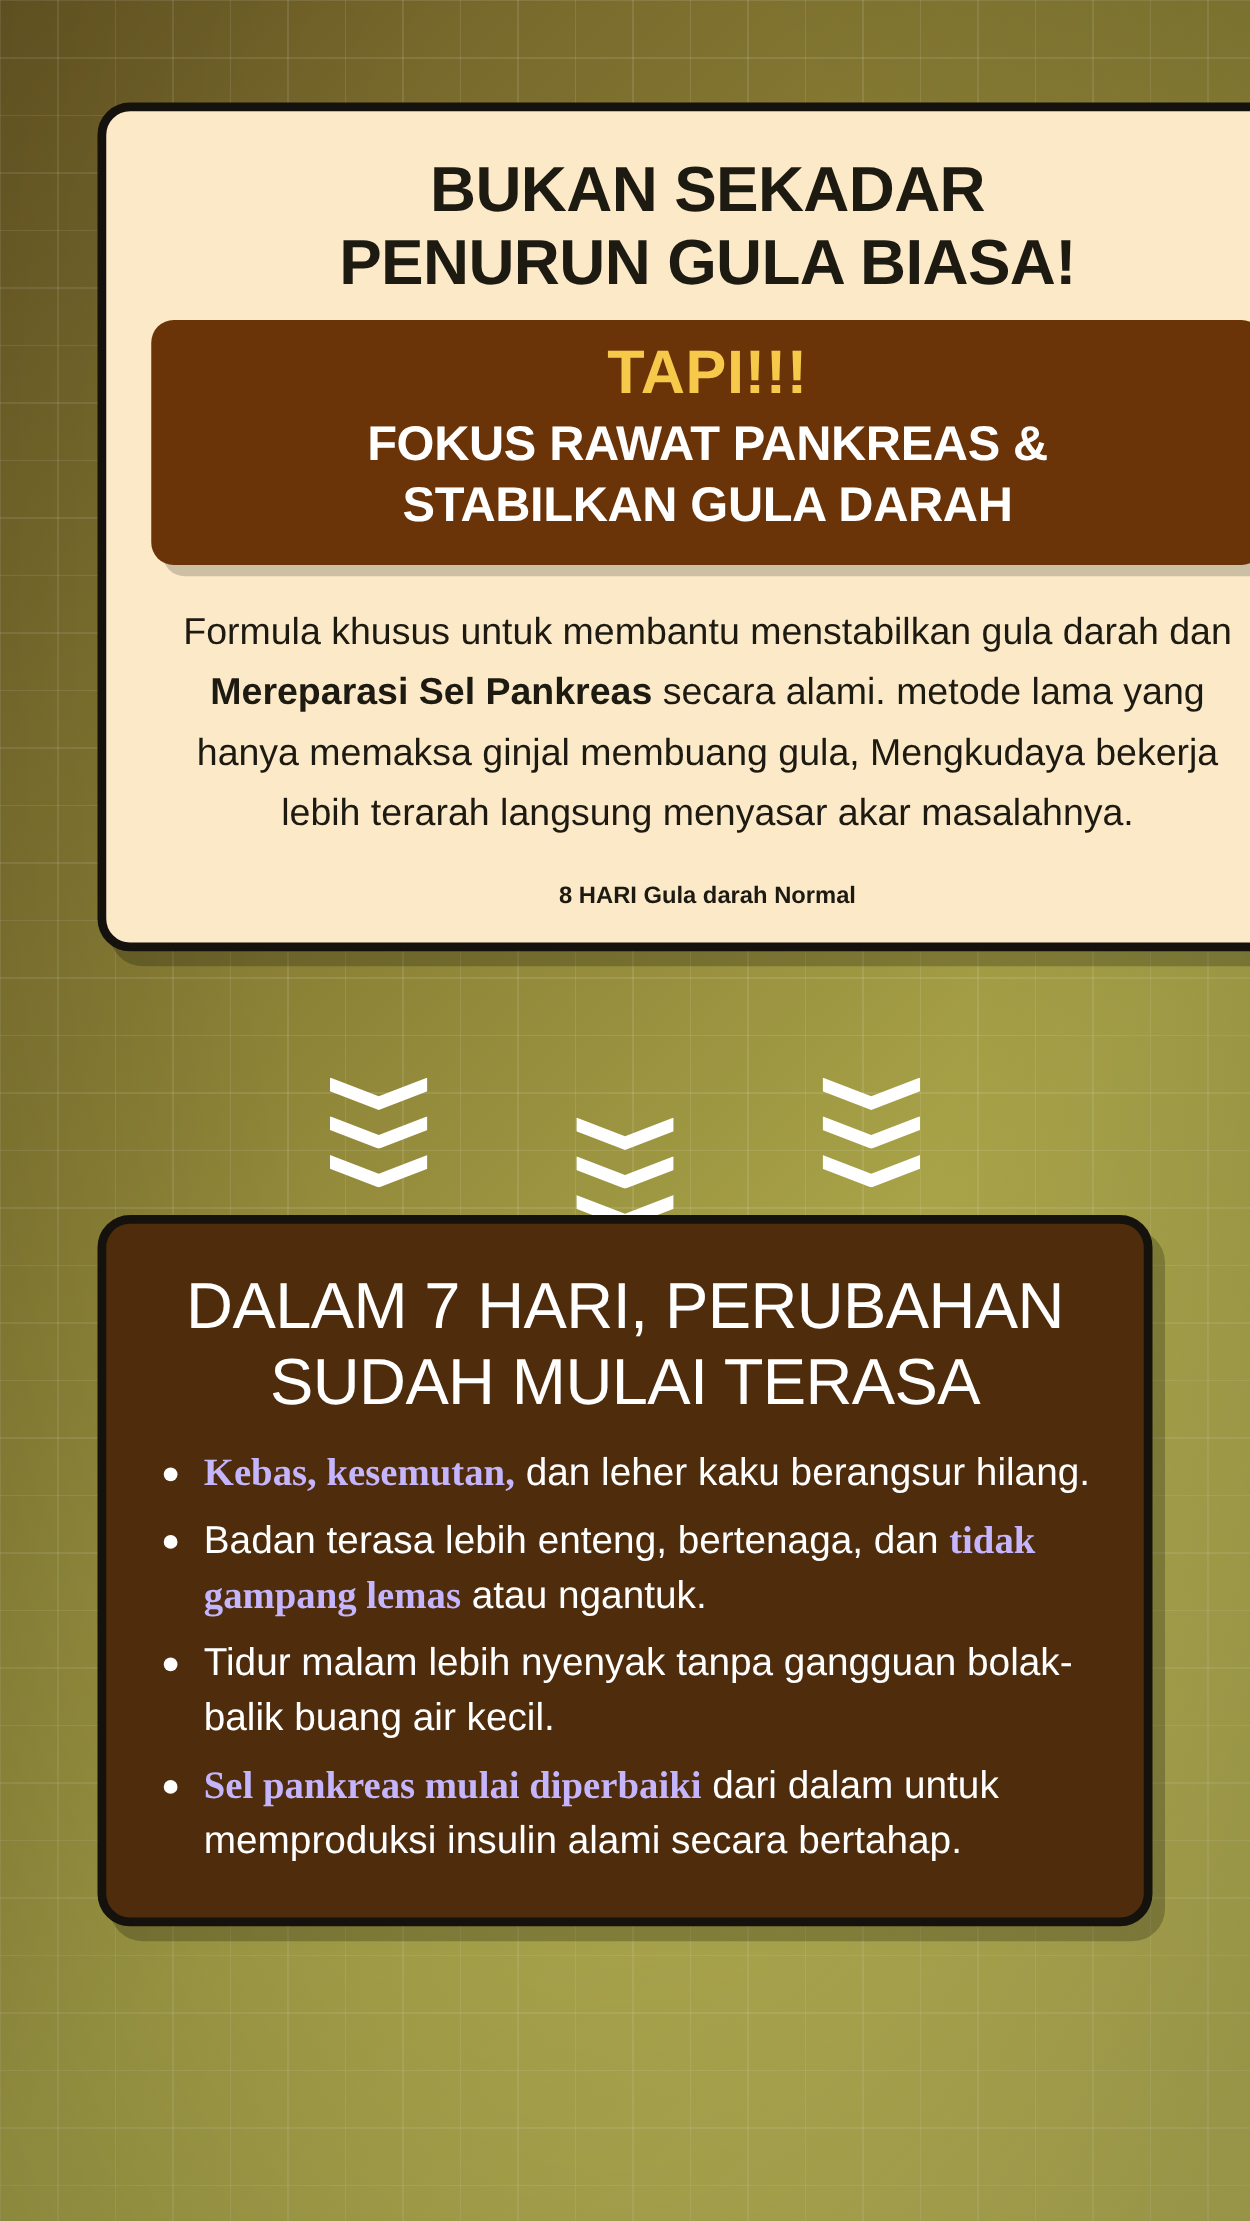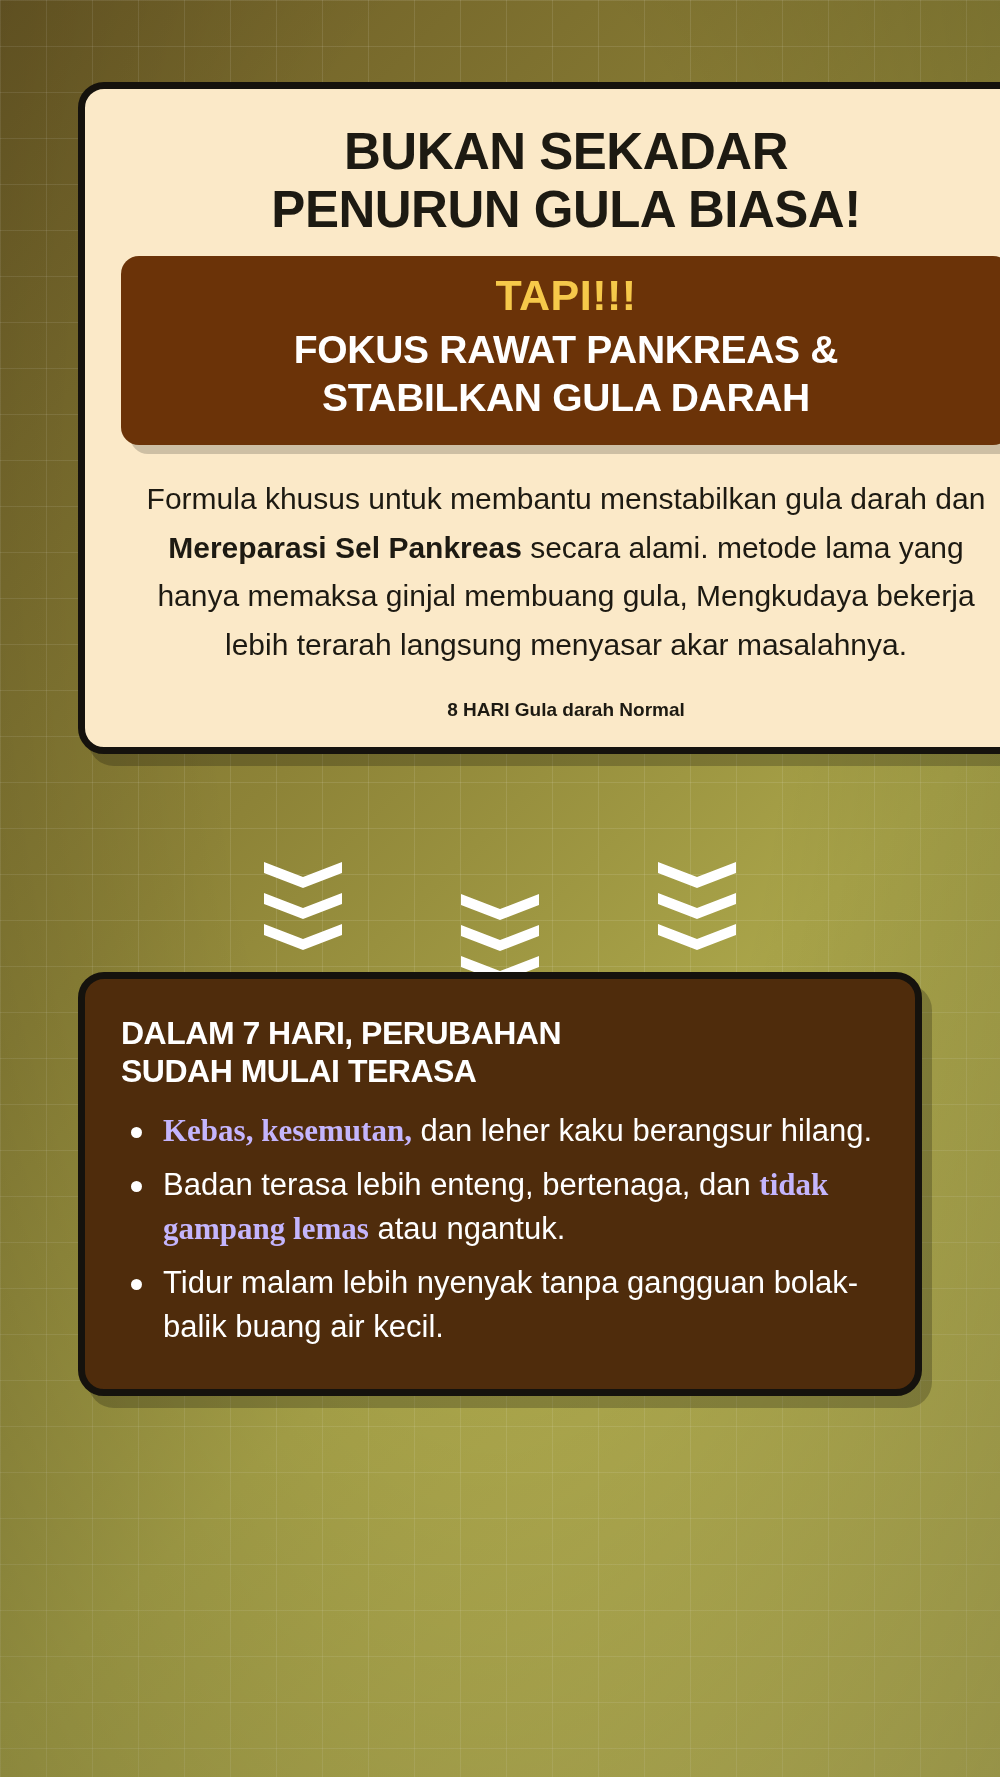--- a/index.html
+++ b/index.html
@@ -68,21 +68,21 @@
     background: #6b3308;
     border-radius: 18px;
     padding: 16px 20px 22px;
     text-align: center;
     box-shadow: 9px 9px 0 rgba(0,0,0,0.18);
     margin: 0 2px 22px;
   }
   .tapi-title {
     color: #f6c94a;
     font-weight: bold;
-    font-size: 43px;
+    font-size: 49px;
     line-height: 1.1;
     margin-bottom: 6px;
     letter-spacing: 0.5px;
   }
   .tapi-sub {
     color: #ffffff;
     font-weight: bold;
     font-size: 39px;
     line-height: 1.25;
     letter-spacing: -0.3px;
@@ -136,23 +136,24 @@
     width: 844px;
     box-sizing: border-box;
     background: #4f2c0c;
     border: 7px solid #15120d;
     border-radius: 26px;
     padding: 36px 36px 30px;
     box-shadow: 10px 12px 0 rgba(0,0,0,0.22);
   }
   .headline2 {
     color: #ffffff;
-    font-weight: bold;
-    font-size: 32px;
+    font-weight: normal;
+    font-size: 52px;
     line-height: 1.18;
+    text-align: center;
     letter-spacing: -0.5px;
     margin: 0 0 18px;
   }
   ul.benefits {
     list-style: none;
     margin: 0;
     padding: 0;
   }
   ul.benefits li {
     position: relative;
@@ -232,15 +233,18 @@
     <ul class="benefits">
       <li>
         <span></span><b>Kebas, kesemutan,</b><span> dan leher kaku berangsur hilang.</span>
       </li>
       <li>
         <span>Badan terasa lebih enteng, bertenaga, dan </span><b>tidak gampang lemas</b><span> atau ngantuk.</span>
       </li>
       <li>
         <span>Tidur malam lebih nyenyak tanpa gangguan bolak-balik buang air kecil.</span><b></b><span></span>
       </li>
+      <li>
+        <span></span><b>Sel pankreas mulai diperbaiki</b><span> dari dalam untuk memproduksi insulin alami secara bertahap.</span>
+      </li>
     </ul>
   </section>
 </div>
 
 </body></html>

